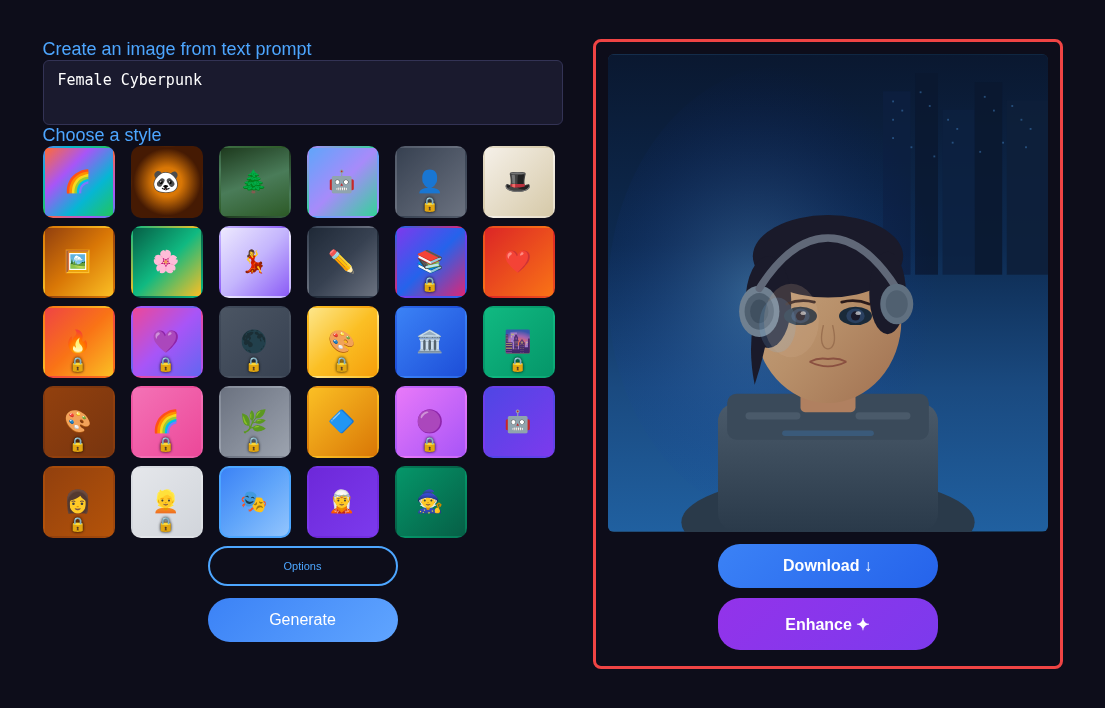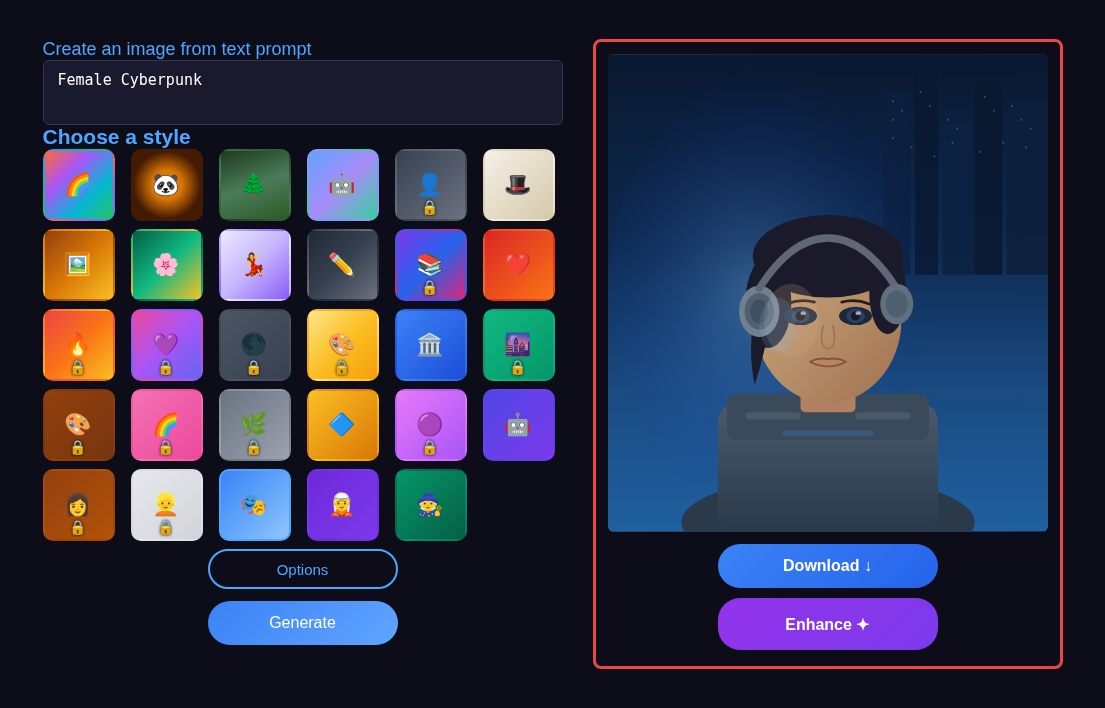--- a/index.html
+++ b/index.html
@@ -38,22 +38,22 @@
       border: 1px solid #333355;
       border-radius: 6px;
       color: #ffffff;
       font-size: 15px;
       padding: 10px 14px;
       resize: none;
       outline: none;
     }
     .style-title {
       color: #4da6ff;
-      font-size: 21px;
-      font-weight: bold;
+      font-size: 18px;
+      font-weight: normal;
     }
     .style-grid {
       display: grid;
       grid-template-columns: repeat(6, 1fr);
       gap: 8px;
     }
     .style-item {
       width: 72px;
       height: 72px;
       border-radius: 10px;
@@ -111,21 +111,21 @@
       align-items: center;
       margin-top: 8px;
     }
     .btn-options {
       width: 190px;
       height: 40px;
       background: transparent;
       border: 2px solid #4da6ff;
       border-radius: 20px;
       color: #4da6ff;
-      font-size: 15px;
+      font-size: 11px;
       cursor: pointer;
     }
     .btn-generate {
       width: 190px;
       height: 44px;
       background: linear-gradient(135deg, #3b82f6, #60a5ff);
       border: none;
       border-radius: 22px;
       color: white;
       font-size: 16px;

